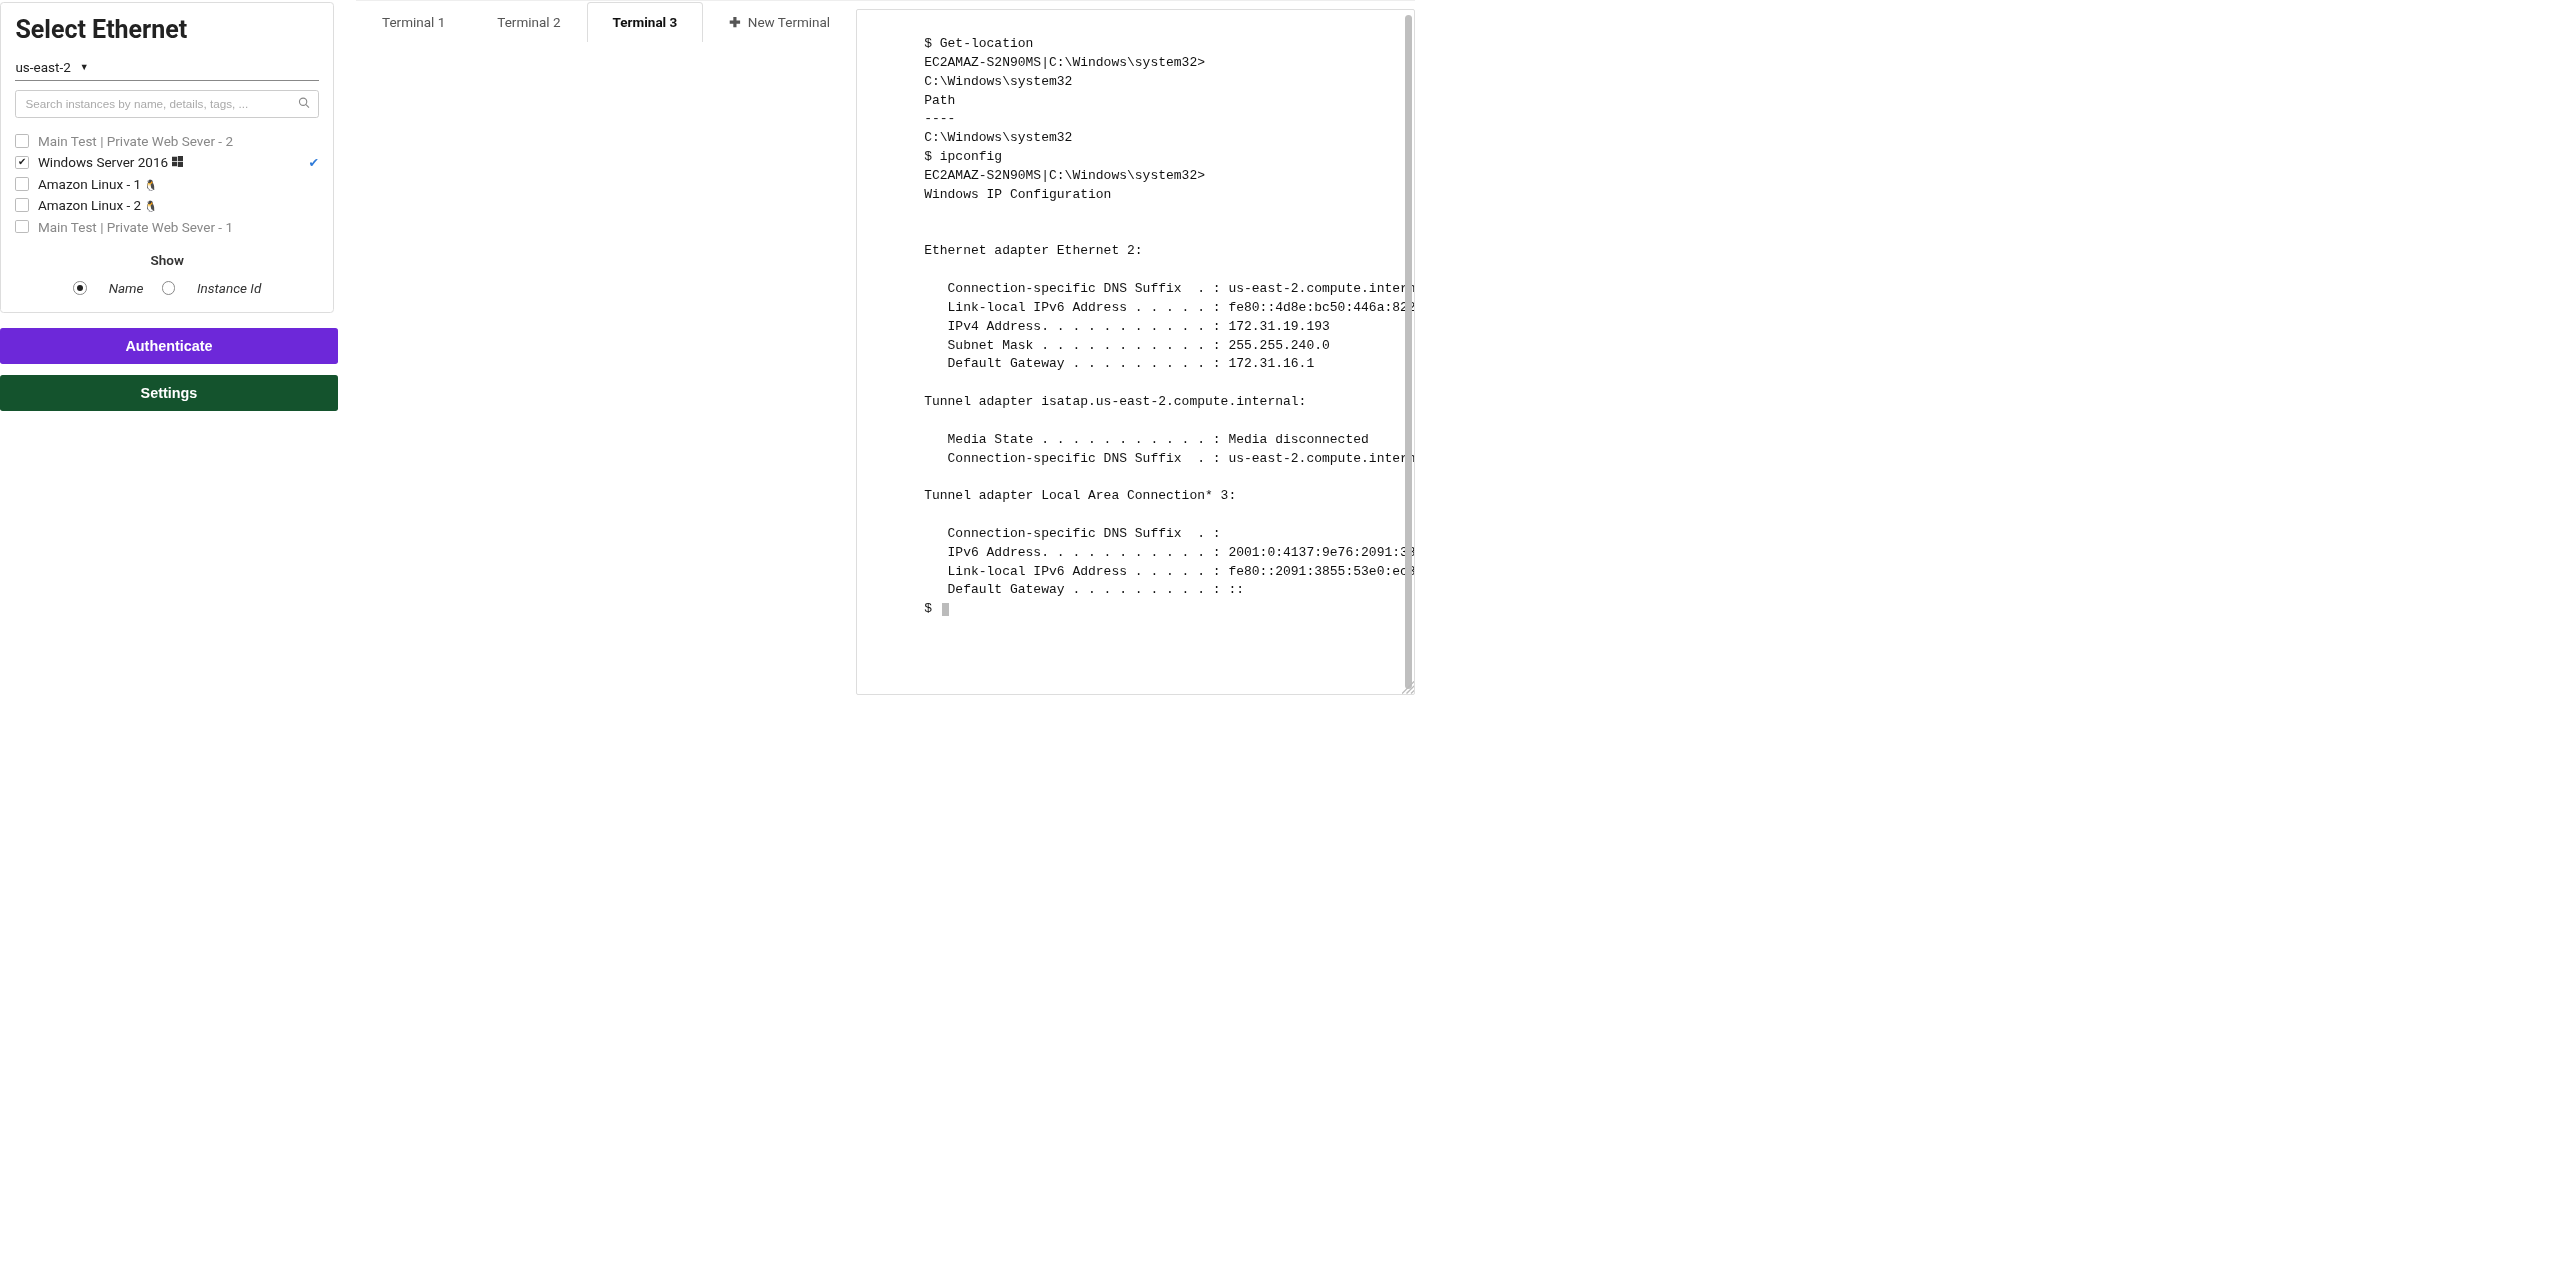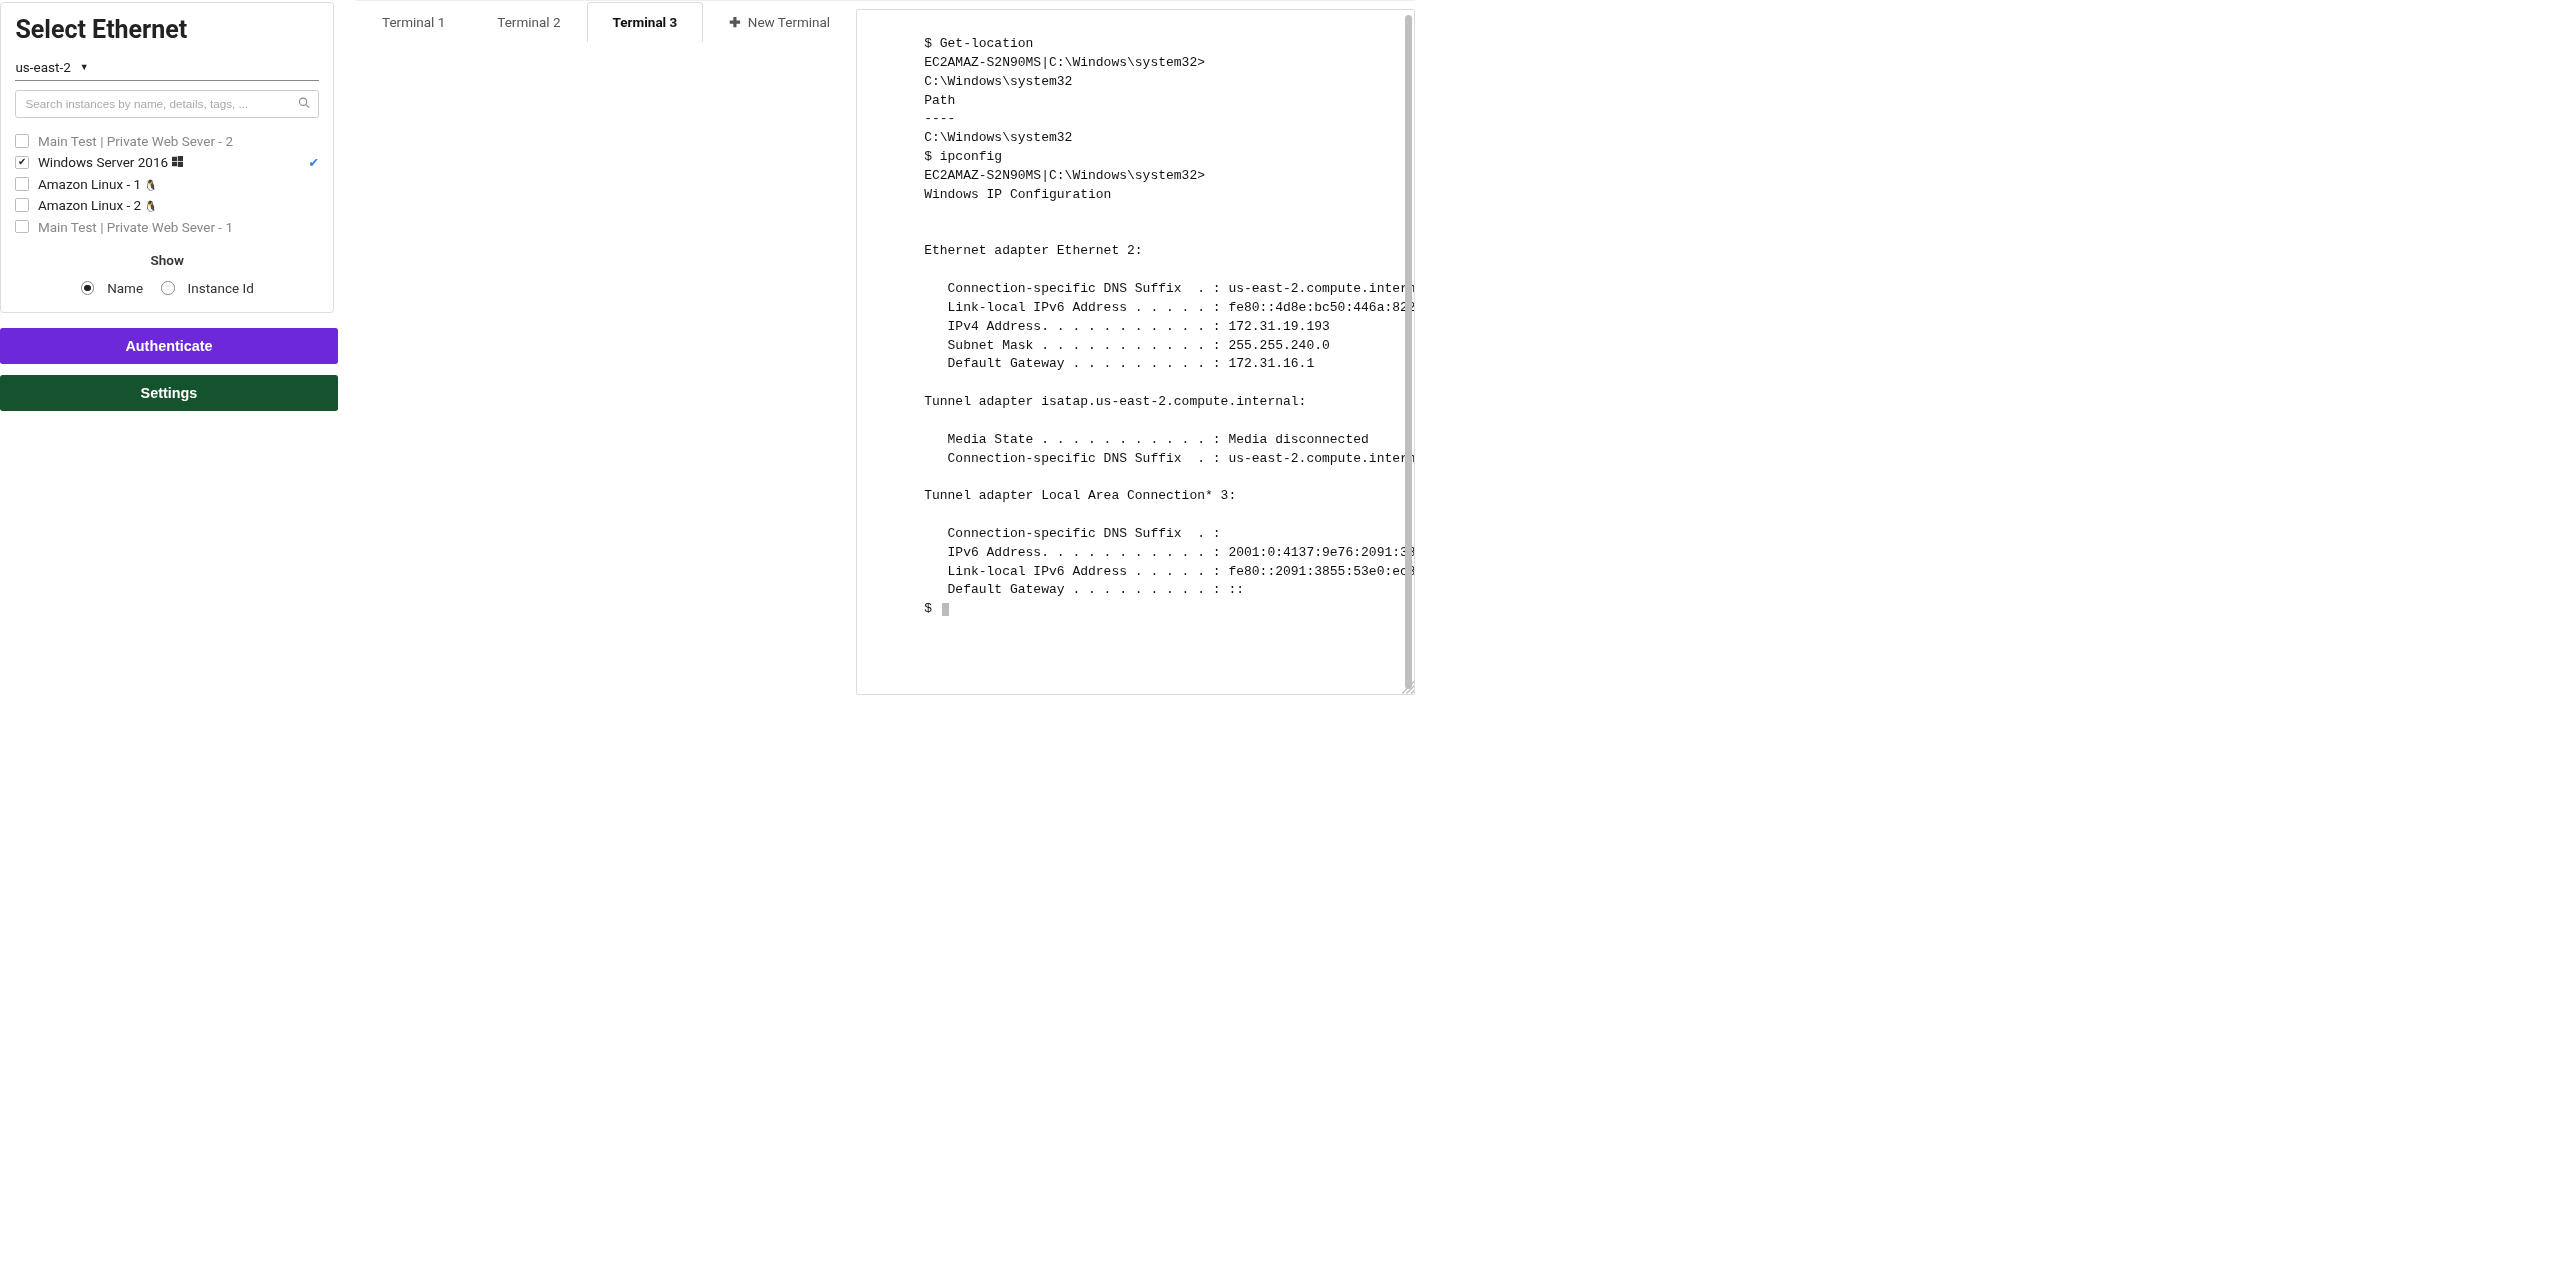--- a/index.html
+++ b/index.html
@@ -106,22 +106,23 @@
     display: flex;
     align-items: center;
     gap: 12.6px;
     font-size: 13.5px;
     flex-direction: column;
   }
   .show-row .label { font-weight: 600; }
   .radio-wrap {
     display: flex;
     align-items: center;
-    gap: 13px;
-    cursor: pointer;
+    gap: 22px;
+    cursor: pointer;
+    font-style: italic;
   }
   .radio {
     width: 13.5px; height: 13.5px;
     border: 0.9px solid #888;
     border-radius: 50%;
     display: flex;
     align-items: center;
     justify-content: center;
   }
   .radio.selected::after {

